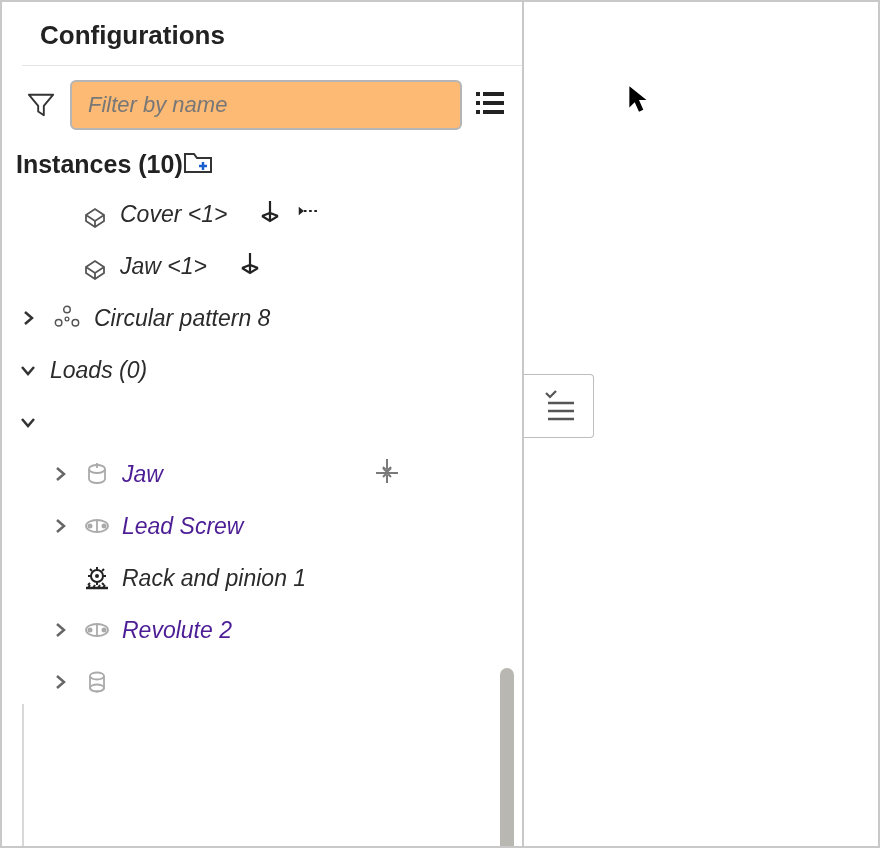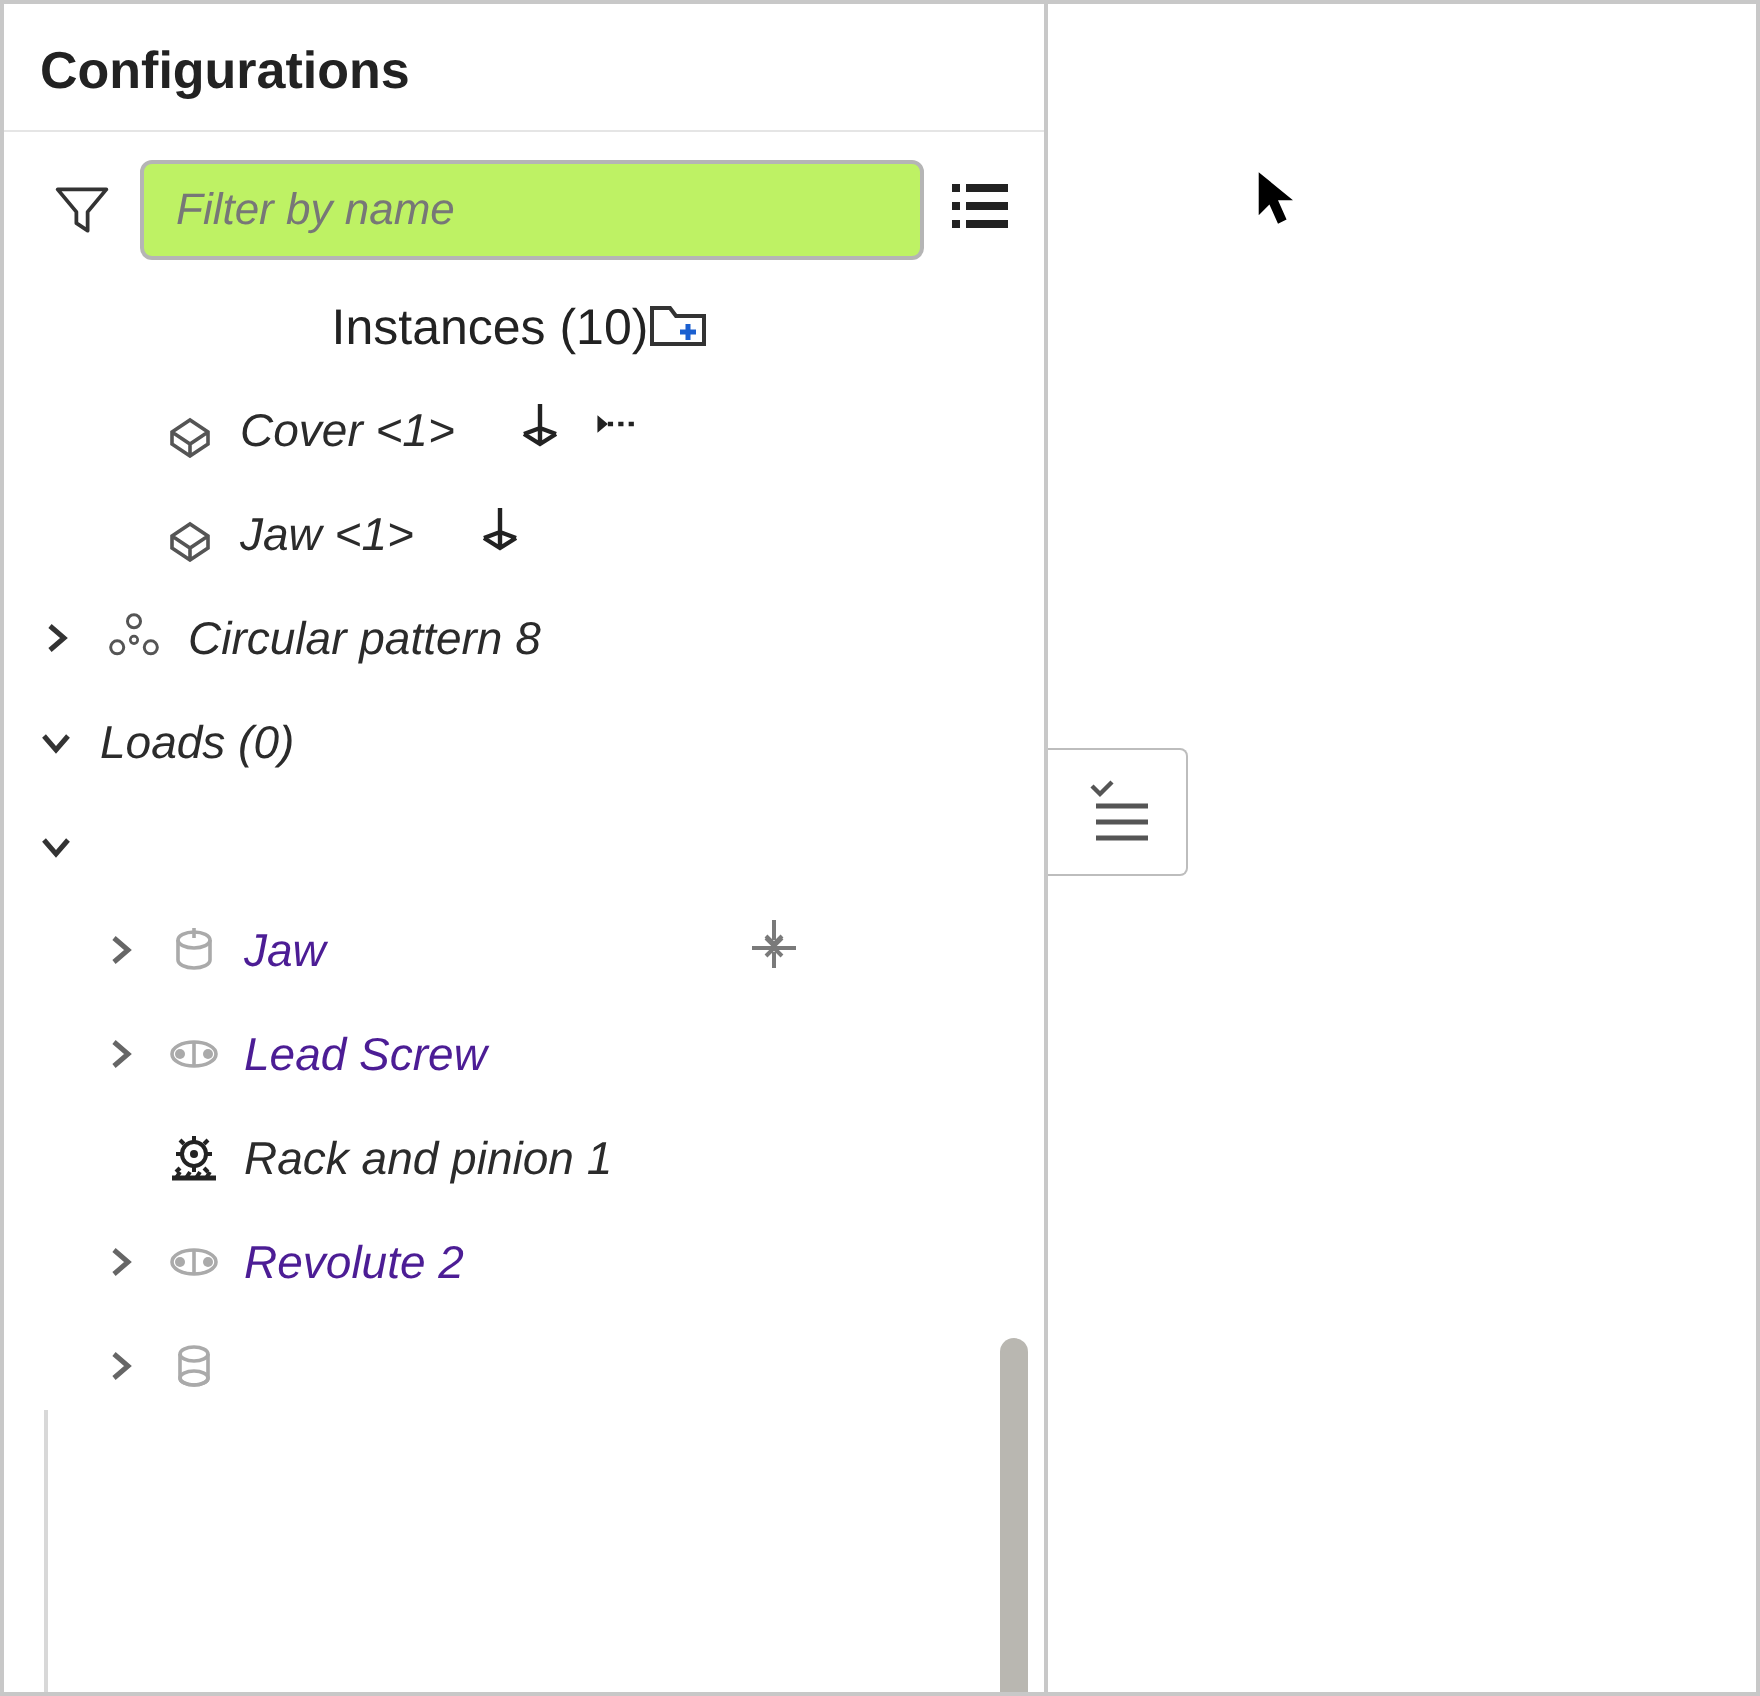--- a/index.html
+++ b/index.html
@@ -22,20 +22,21 @@
     flex-direction: column;
     background: #fff;
   }
 
   .panel-header {
     padding: 18px 18px 14px 18px;
     font-size: 26px;
     font-weight: 700;
     color: #222;
     border-bottom: 1px solid #e5e5e5;
+    margin-left: 20px;
   }
 
   .filter-row {
     display: flex;
     align-items: center;
     gap: 14px;
     padding: 14px 18px 10px 24px;
   }
 
   .funnel-icon svg { width: 30px; height: 30px; display: block; }
@@ -43,33 +44,33 @@
   .filter-input {
     flex: 1;
     height: 50px;
     border: 2px solid #b5b5b5;
     border-radius: 6px;
     padding: 0 16px;
     font-size: 22px;
     font-style: italic;
     color: #6d6d6d;
     outline: none;
-    background: #bef264;
+    background: #fdba74;
   }
   .filter-input::placeholder { color: #777; font-style: italic; }
 
   .list-toggle svg { width: 28px; height: 26px; }
 
   .section-header {
     display: flex;
     align-items: center;
-    justify-content: center;
+    justify-content: flex-start;
     padding: 8px 18px 8px 14px;
     font-size: 25px;
-    font-weight: 400;
+    font-weight: 700;
     color: #222;
   }
   .folder-add svg { width: 30px; height: 26px; }
 
   .tree {
     flex: 1;
     overflow: hidden;
     position: relative;
     padding-left: 0;
     font-style: italic;

